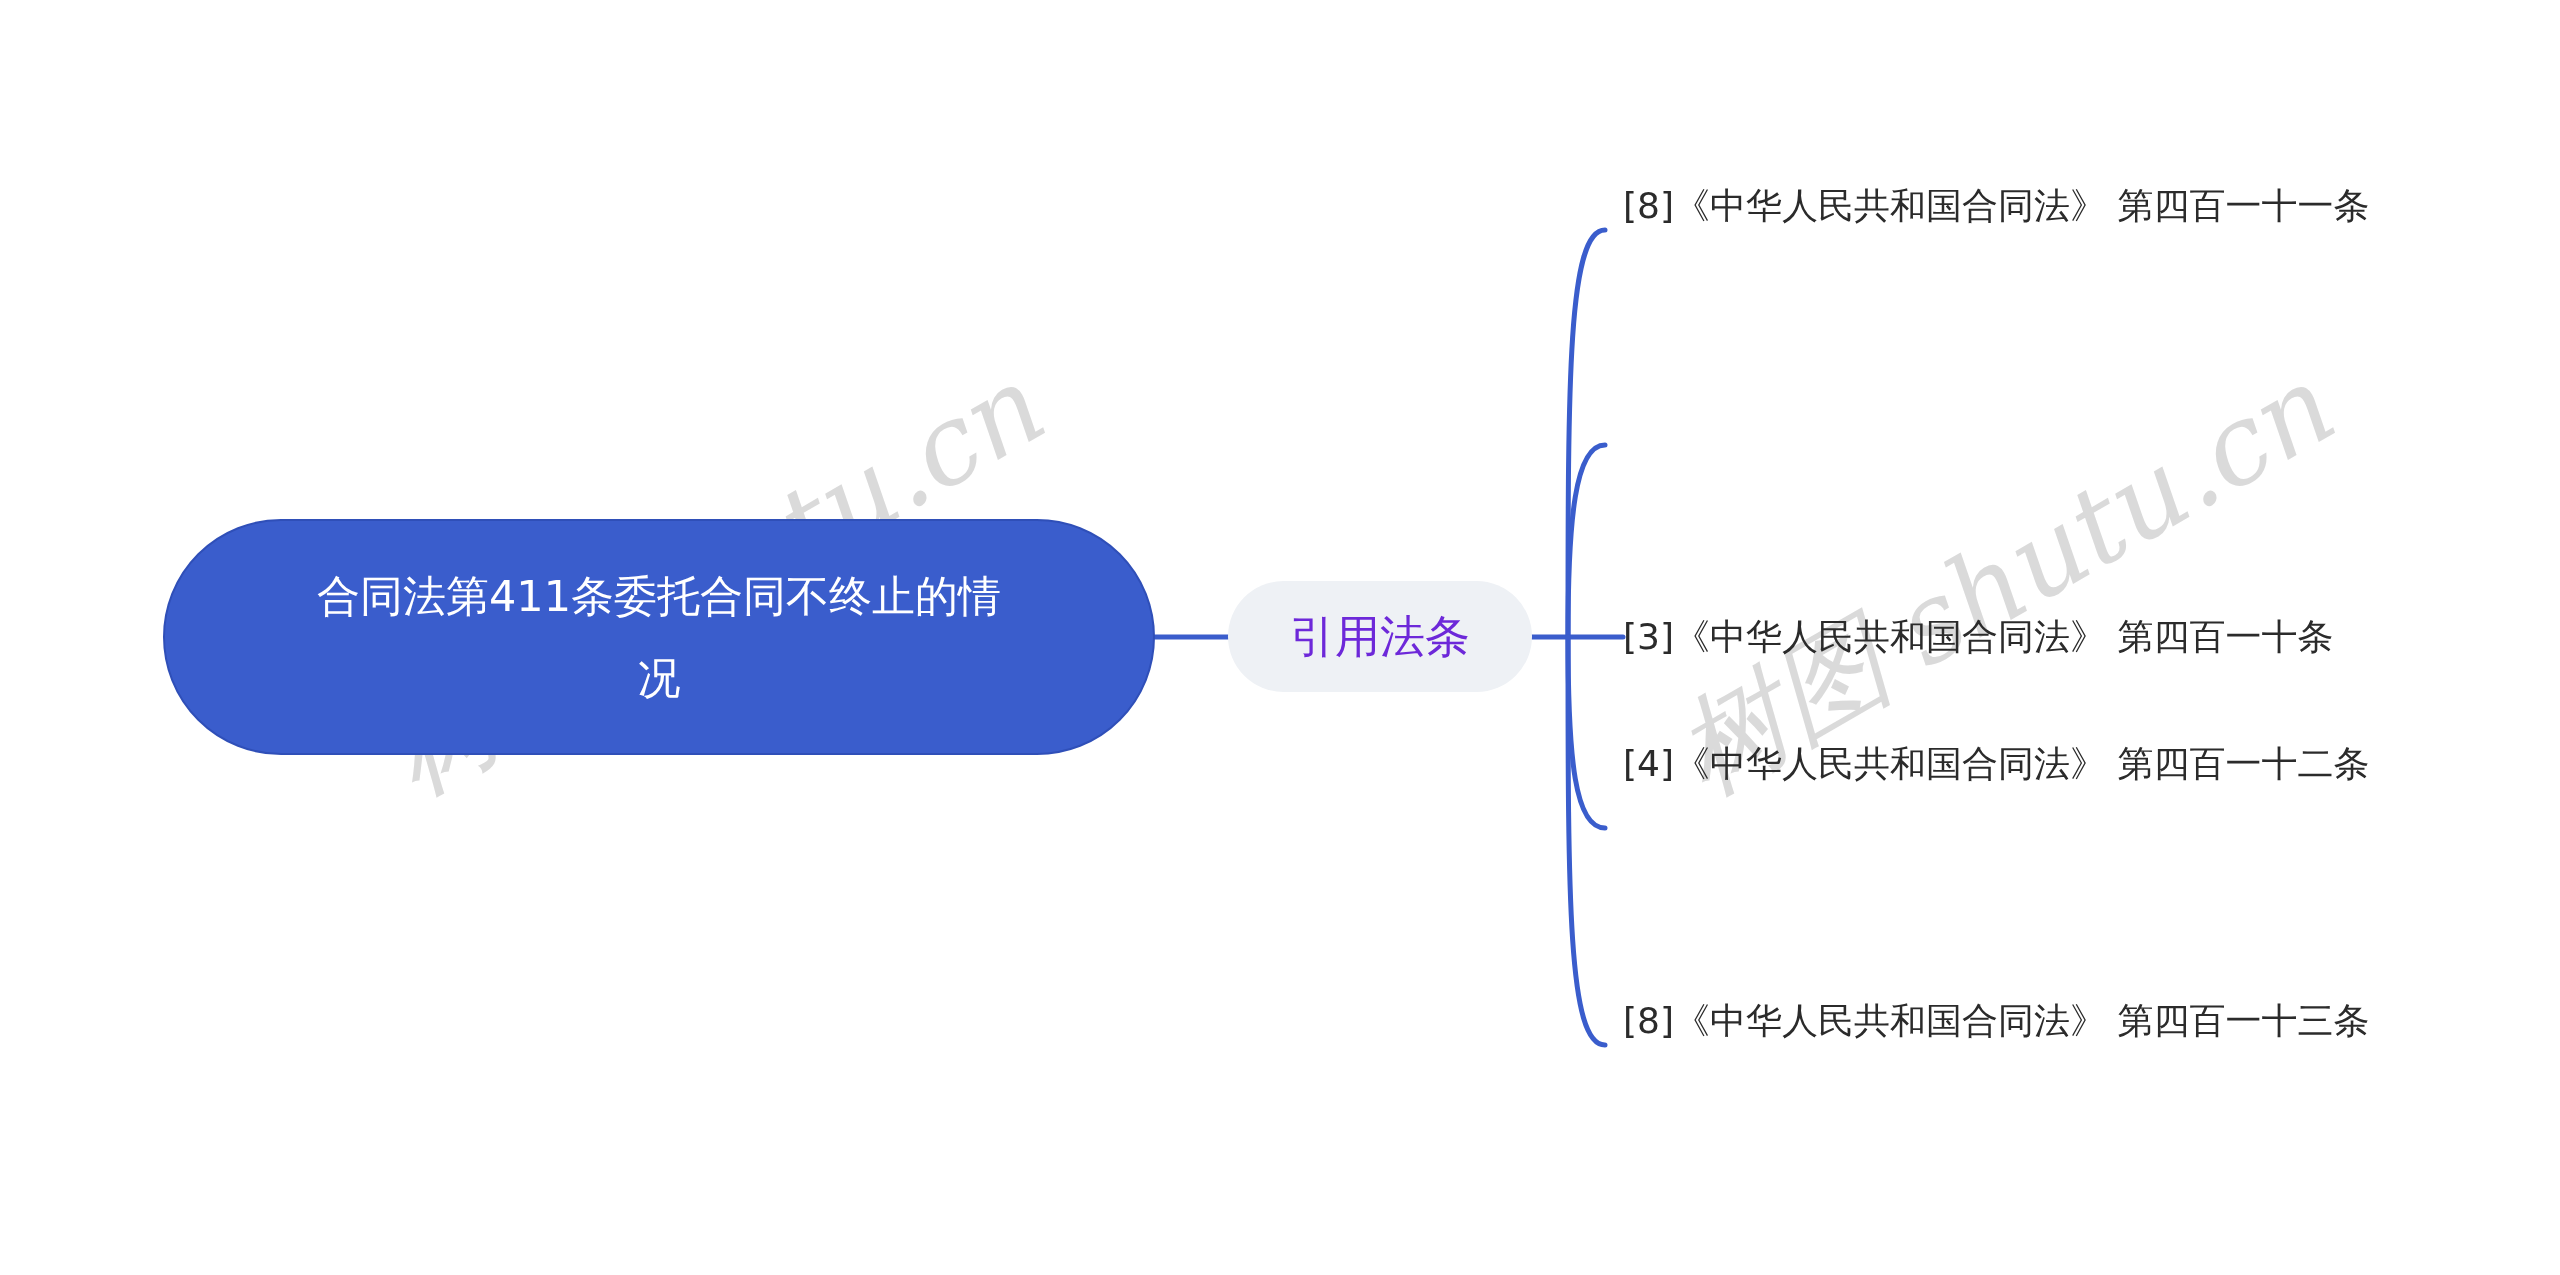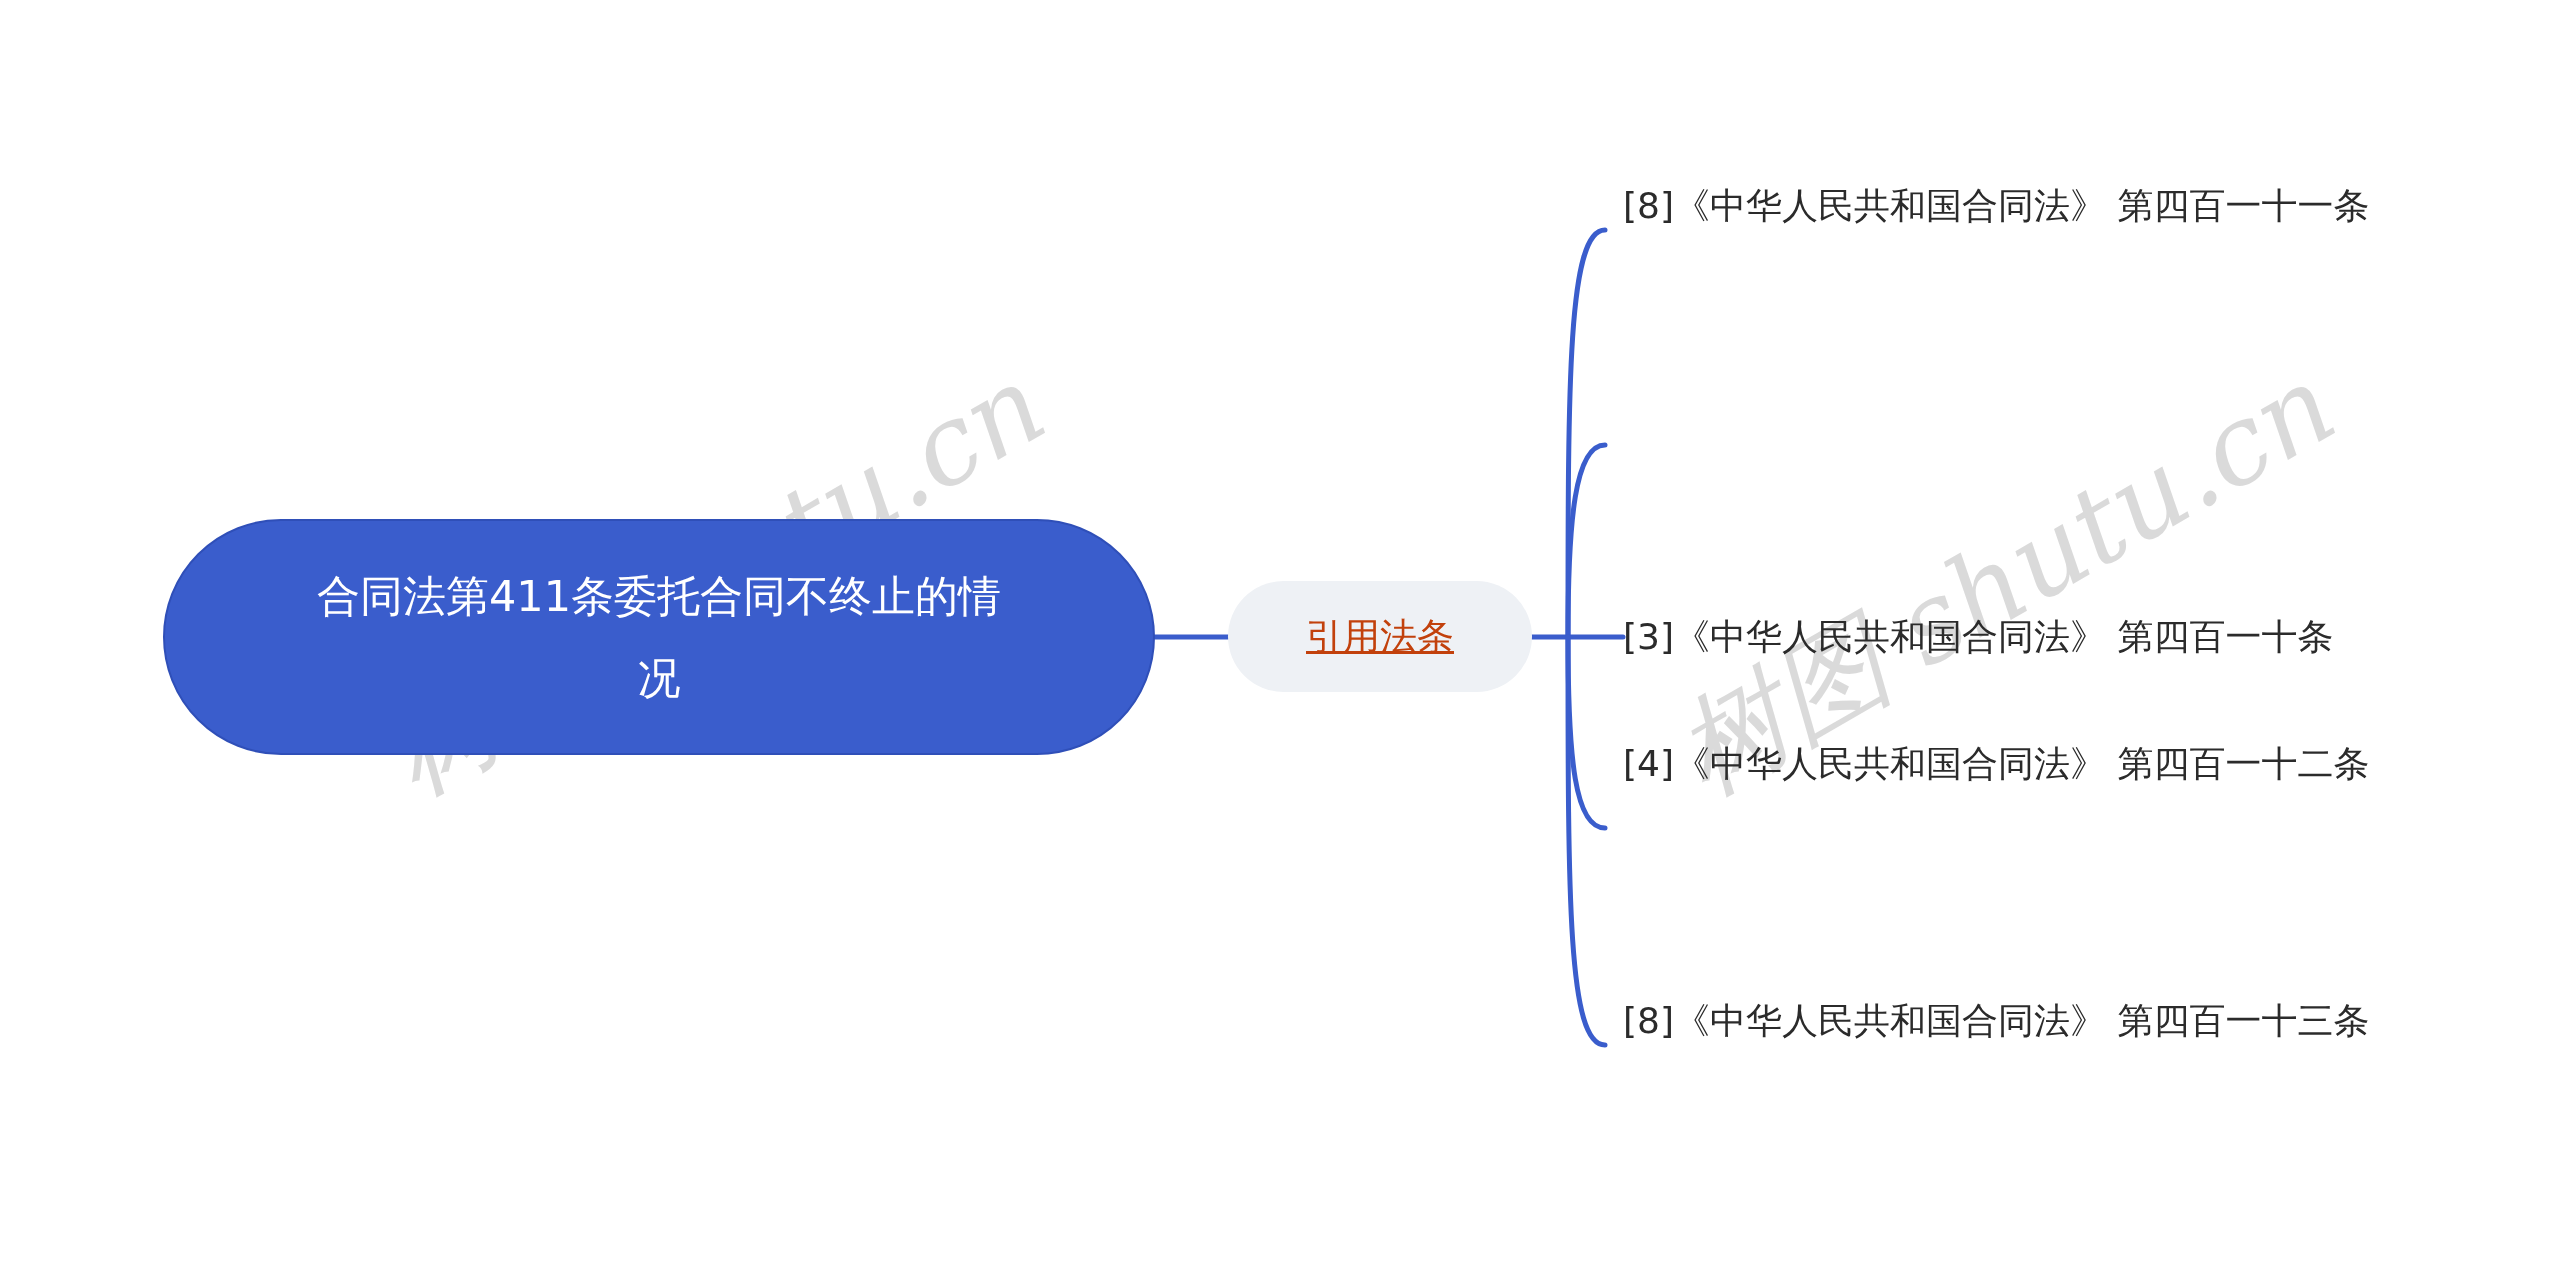--- a/index.html
+++ b/index.html
@@ -6,21 +6,21 @@
   body { width:2560px; height:1275px; background:#ffffff; position:relative; overflow:hidden;
          font-family:"DejaVu Sans","Liberation Sans",sans-serif; }
   .canvas { position:absolute; left:0; top:0; width:2560px; height:1275px; }
   svg.links { position:absolute; left:0; top:0; }
   .root { position:absolute; left:163px; top:519px; width:992px; height:236px; border-radius:118px;
           background:#3a5dcc; border:2px solid #2f4fb8; box-sizing:border-box;
           display:flex; align-items:center; justify-content:center; text-align:center; }
   .root-text { color:#ffffff; font-size:43px; line-height:82px; width:720px; }
   .sub { position:absolute; left:1228px; top:581px; width:304px; height:111px; border-radius:56px;
          background:#eef1f5; display:flex; align-items:center; justify-content:center; }
-  .sub-text { color:#c2410c; font-size:37px;text-decoration:underline; }
+  .sub-text { color:#6d28d9; font-size:45px; }
   .leaf { position:absolute; left:1623px; width:760px; color:#2b2b2b; font-size:36px; line-height:48px; }
   .watermark { position:absolute; color:rgba(150,150,150,0.35); font-family:"DejaVu Serif","Liberation Serif",serif;
                font-style:italic; font-size:110px; transform:rotate(-30deg); transform-origin:left top;
                white-space:nowrap; pointer-events:none; }
 </style>
 </head>
 <body>
 
 <div class="canvas">
 

